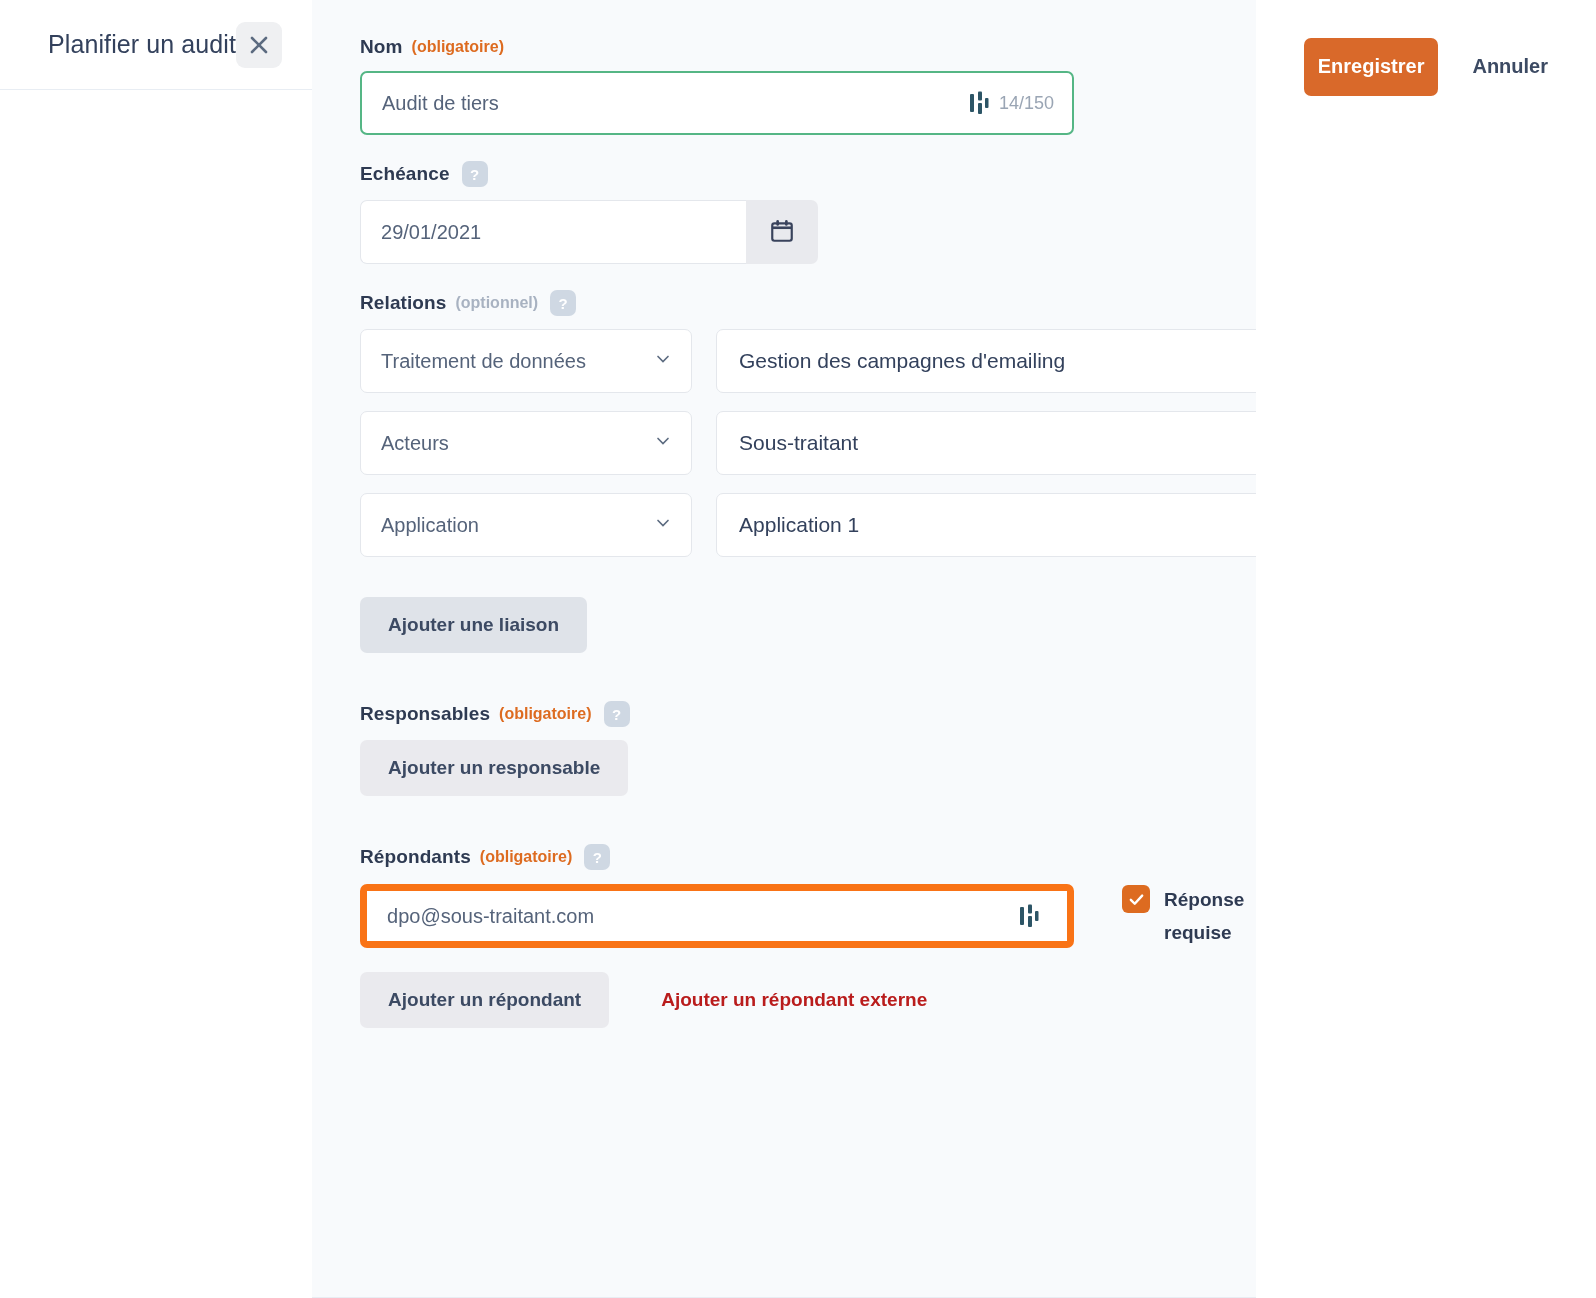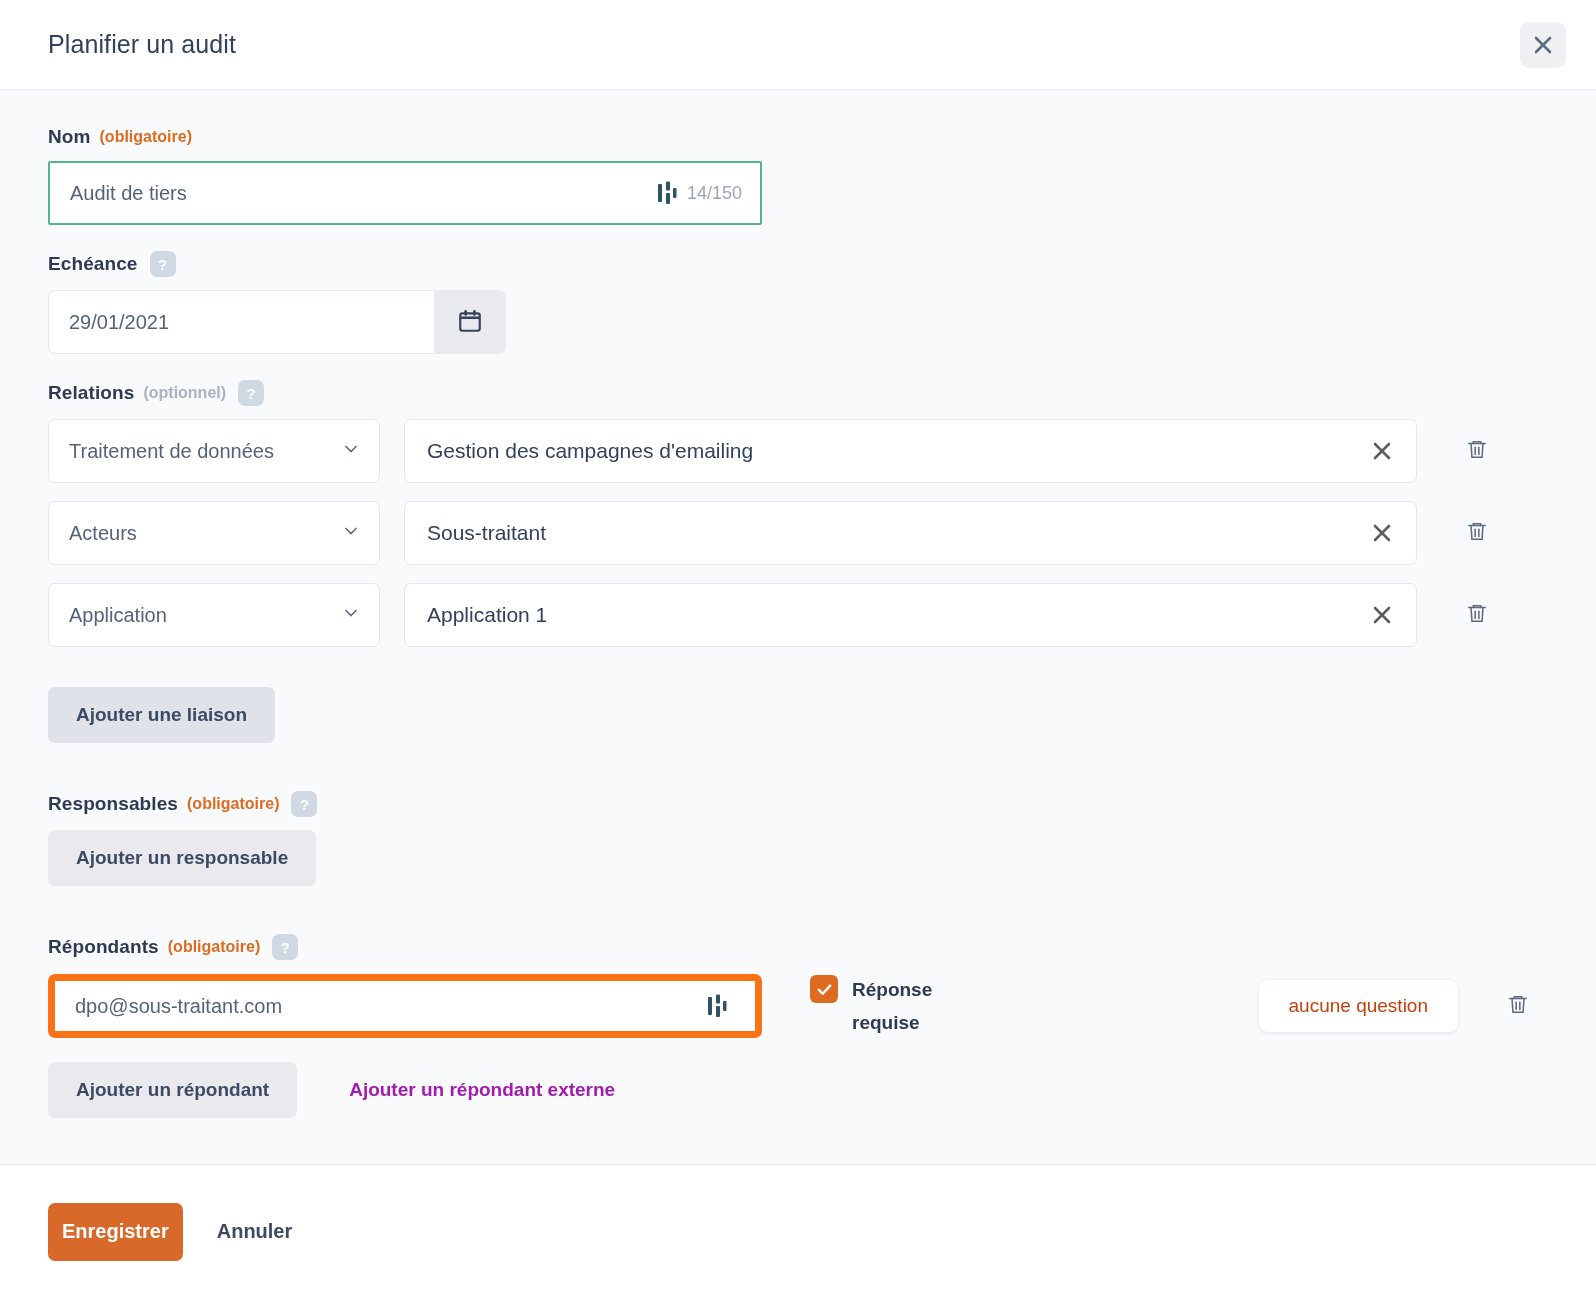--- a/index.html
+++ b/index.html
@@ -7,21 +7,20 @@
     width: 1596px;
     height: 1298px;
     font-family: "Liberation Sans", sans-serif;
     background: #ffffff;
     overflow: hidden;
   }
   .modal {
     width: 1596px;
     height: 1298px;
     display: flex;
-    flex-direction: column;
     background: #ffffff;
   }
 
   
   .modal-header {
     height: 90px;
     background: #ffffff;
     border-bottom: 1px solid #e8edf3;
     display: flex;
     align-items: center;
@@ -88,21 +87,21 @@
     margin-left: 3px;
   }
 
   
   .input-wrap {
     position: relative;
     width: 714px;
     height: 64px;
     background: #ffffff;
     border: 2px solid #55b685;
-    border-radius: 2px;
+    border-radius: 7px;
     display: flex;
     align-items: center;
     padding: 0 18px 0 20px;
   }
   .input-wrap input {
     flex: 1 1 auto;
     border: none;
     outline: none;
     font-family: "Liberation Sans", sans-serif;
     font-size: 20px;
@@ -276,21 +275,21 @@
     align-items: center;
     gap: 52px;
     margin-top: 22px;
   }
   .link-btn {
     background: none;
     border: none;
     font-family: "Liberation Sans", sans-serif;
     font-size: 19px;
     font-weight: bold;
-    color: #a21caf;
+    color: #b91c1c;
     cursor: pointer;
     padding: 0;
     text-align: right;
   }
 
   
   .modal-footer {
     flex: 0 0 auto;
     height: 133px;
     background: #ffffff;

